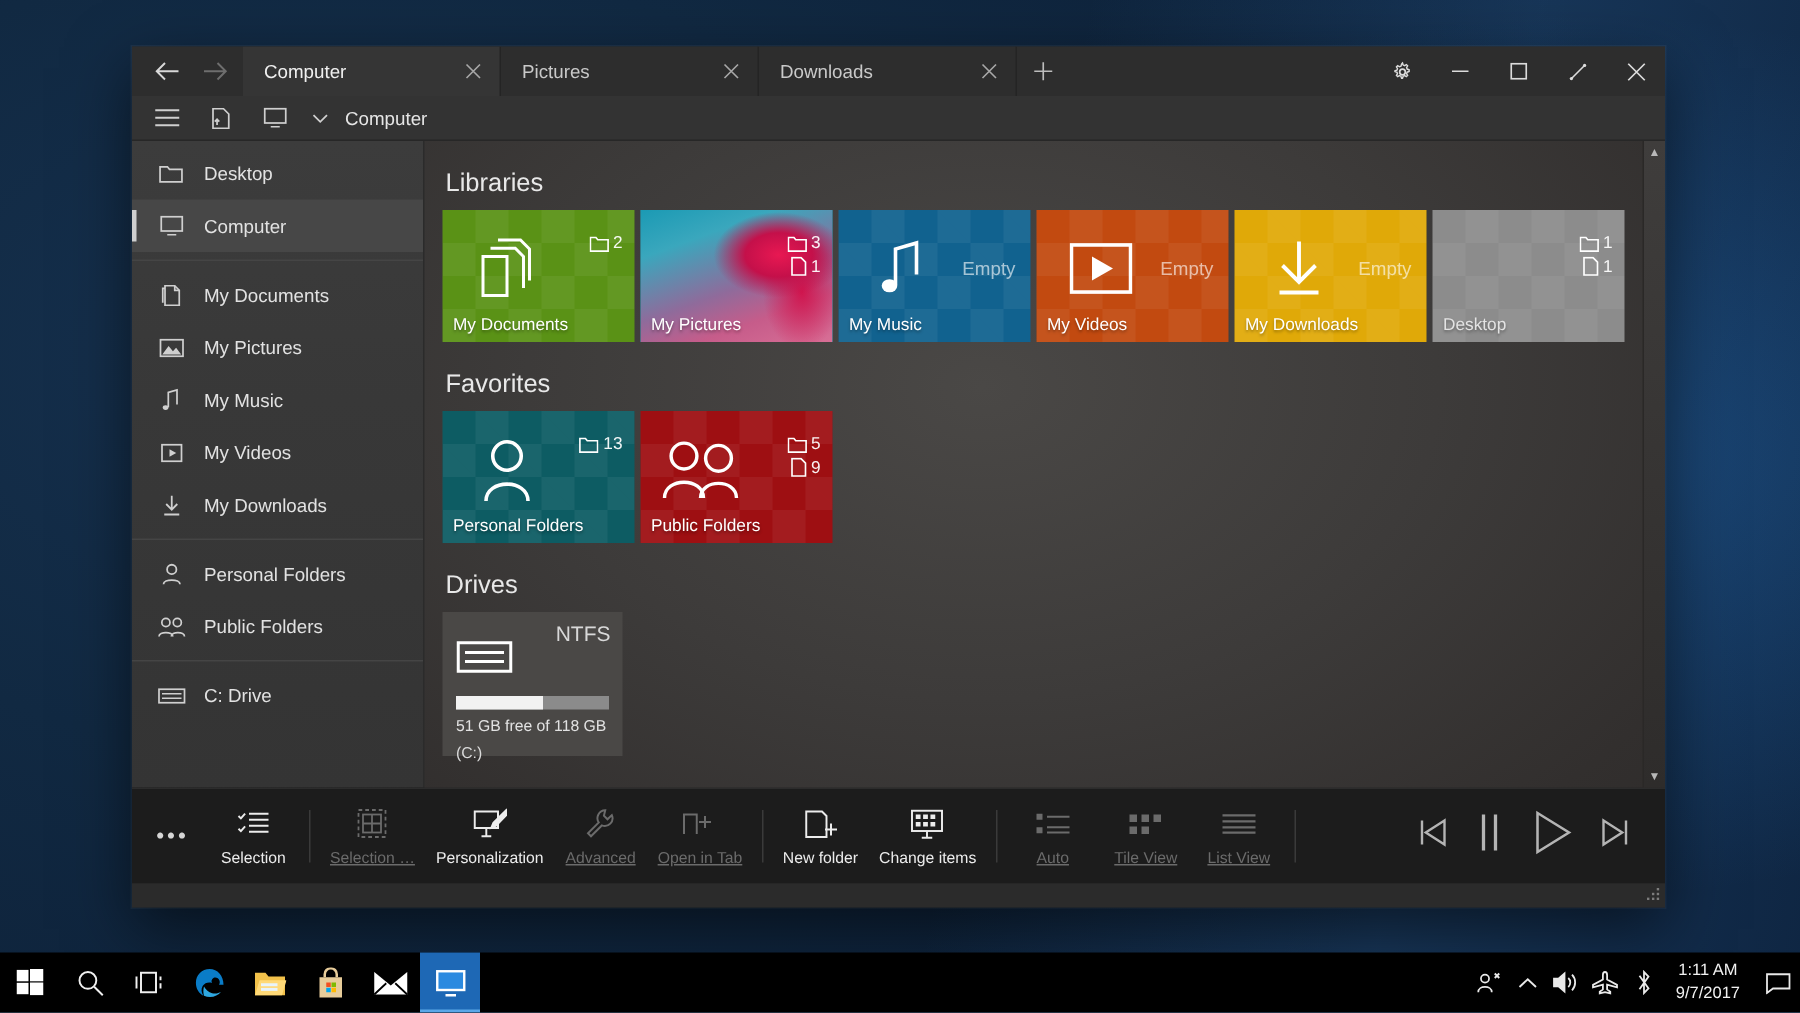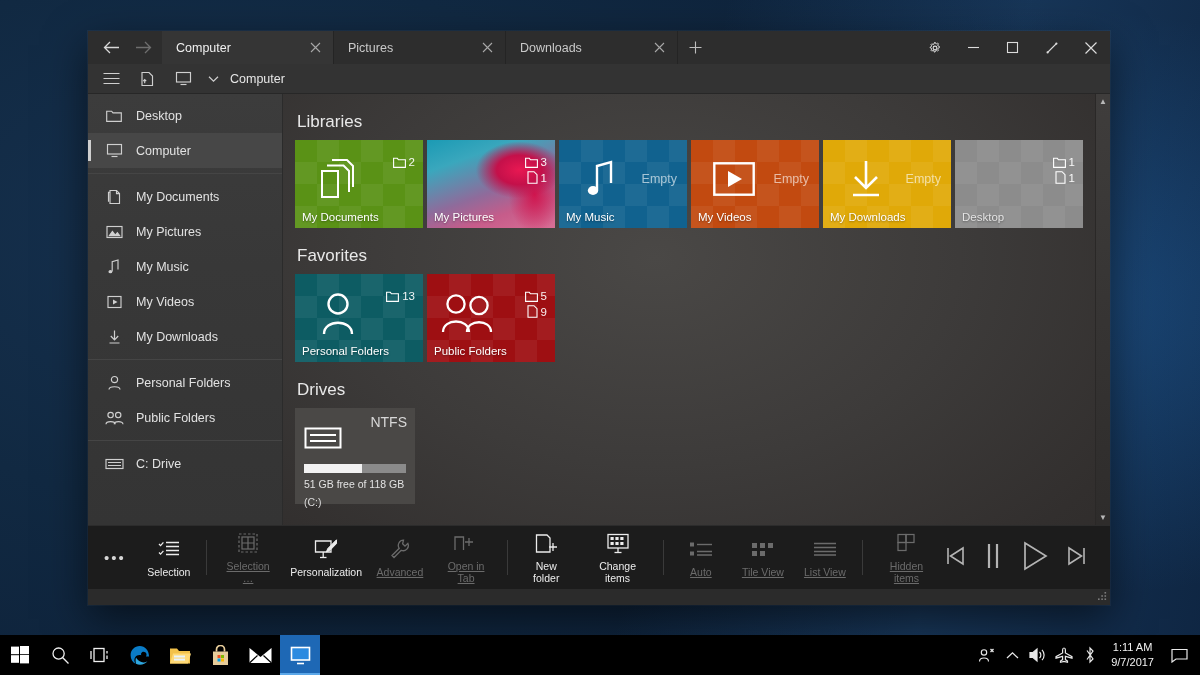--- a/index.html
+++ b/index.html
@@ -187,21 +187,21 @@
   .taskbar {
     position: absolute; left: 0; right: 0; bottom: 0; height: 40px;
     background: #000000; display: flex; align-items: stretch;
   }
   .tb-start { width: 40px; display: flex; align-items: center; justify-content: center; }
   .tb-app { width: 40px; display: flex; align-items: center; justify-content: center; position: relative; }
   .tb-app.active { background: #1e68b5; }
   .tb-app.active::after {
     content: ""; position: absolute; left: 0; right: 0; bottom: 0; height: 2px; background: #5ba7e8;
   }
-  .tray { margin-left: auto; display: flex; align-items: center; gap: 0; padding-right: 6px; }
+  .tray { margin-left: auto; display: flex; align-items: center; gap: 0; padding-right: 0; }
   .tray-ico { width: 26px; height: 40px; display: flex; align-items: center; justify-content: center; color: #e9e9e9; }
   .clock {
     display: flex; flex-direction: column; align-items: center; justify-content: center;
     color: #f2f2f2; font-size: 11px; line-height: 1.35; padding: 0 10px 0 8px; height: 40px;
   }
   .tray-action { width: 30px; height: 40px; display: flex; align-items: center; justify-content: center; color: #e9e9e9; }
 </style>
 </head>
 <body>
 
@@ -724,30 +724,20 @@
       <span class="tb-ico">
         <svg width="24" height="16" viewBox="0 0 24 16" fill="none" stroke="currentColor" stroke-width="1.5">
           <path d="M1 2.5 H23 M1 6.5 H23 M1 10.5 H23 M1 14 H23"></path>
         </svg>
       </span>
       <span>List View</span>
     </div>
 
     <div class="tb-sep"></div>
 
-    <div class="tb-item disabled">
-      <span class="tb-ico">
-        <svg width="22" height="20" viewBox="0 0 22 20" fill="none" stroke="currentColor" stroke-width="1.25">
-          <rect x="3" y="1.5" width="8" height="8"></rect>
-            <rect x="11" y="1.5" width="8" height="8"></rect>
-          <rect x="3" y="9.5" width="8" height="8"></rect>
-        </svg>
-      </span>
-      <span>Hidden items</span>
-    </div>
 
     <div class="tb-spacer"></div>
 
     <div class="tb-media">
       <span>
         <svg width="22" height="24" viewBox="0 0 22 24" fill="none" stroke="currentColor" stroke-width="1.6">
           <path d="M4 4 V20"></path>
             <path d="M19 4 L6.5 12 L19 20 Z"></path>
         </svg>
       </span>

